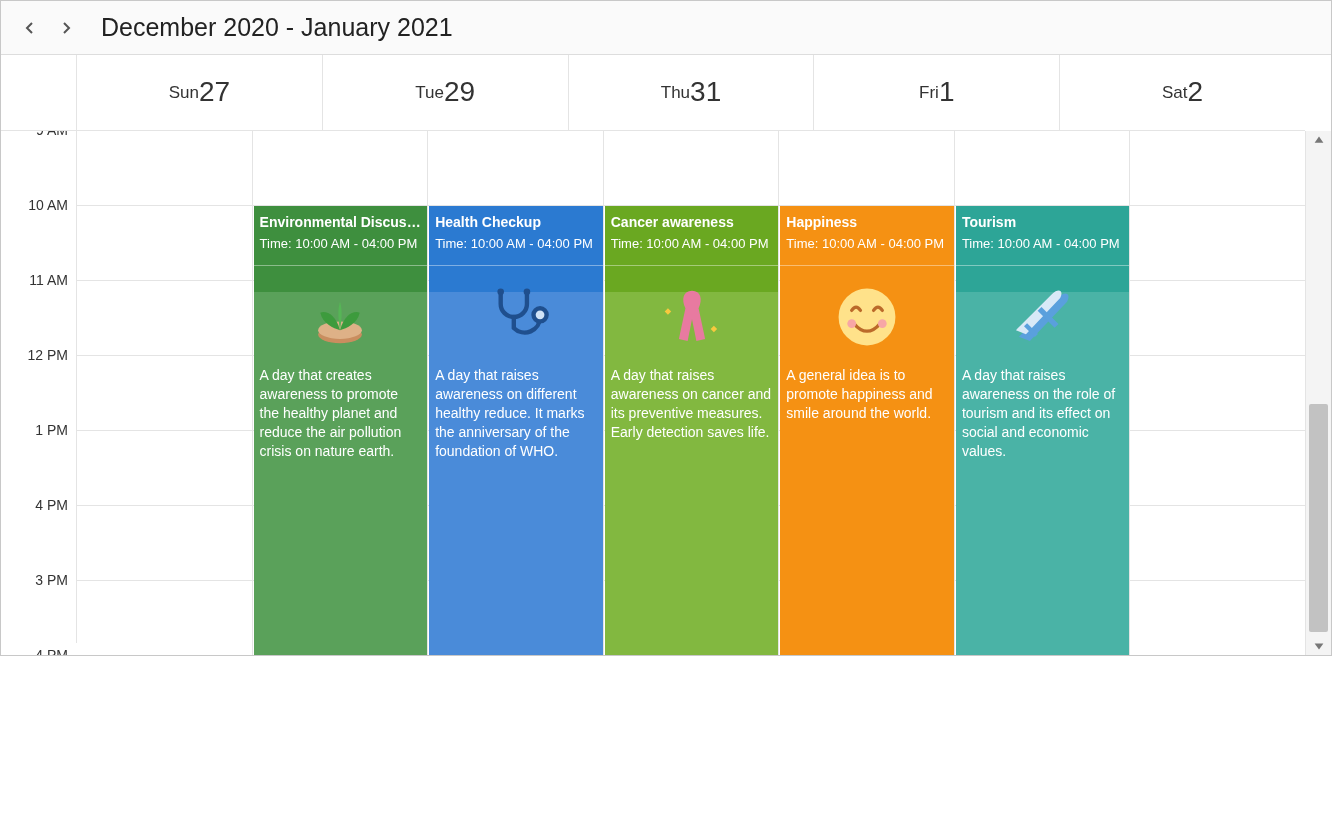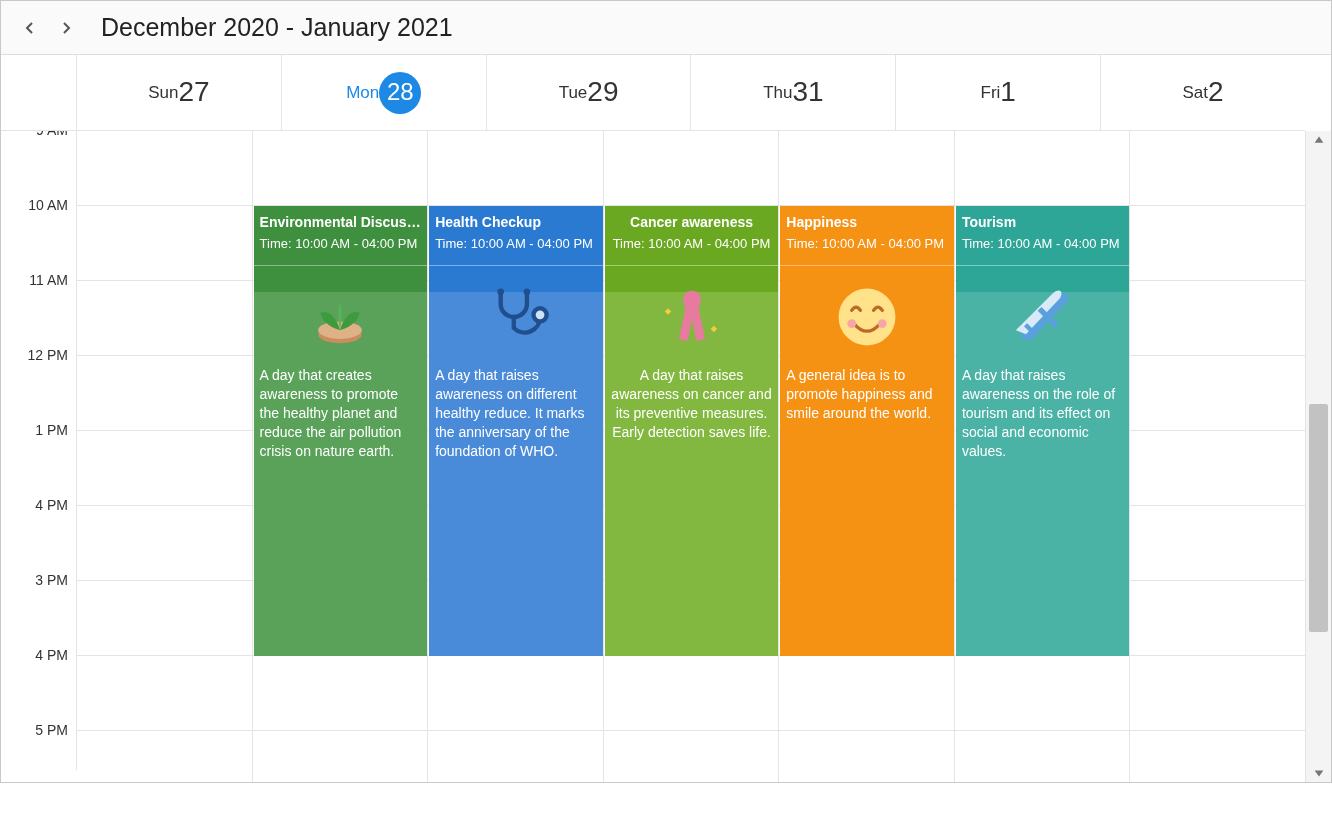--- a/index.html
+++ b/index.html
@@ -1,17 +1,17 @@
 <!DOCTYPE html>
 <html><head>
 <meta charset="utf-8">
 <style>
   *{box-sizing:border-box;margin:0;padding:0;}
   body{font-family:"Segoe UI",Arial,sans-serif;color:#333;background:#fff;overflow:hidden;}
-  .app{border:1px solid #c8c8c8;width:1332px;height:783px;position:relative;}
+  .app{border:1px solid #c8c8c8;width:1332px;height:656px;position:relative;}
   .toolbar{height:54px;border-bottom:1px solid #ddd;display:flex;align-items:center;padding:0 14px;background:#fafafa;}
   .nav-btn{width:30px;height:30px;display:flex;align-items:center;justify-content:center;cursor:pointer;color:#555;border-radius:3px;margin-right:6px;}
   .title{font-size:25px;color:#222;margin-left:14px;}
   .layout{position:absolute;top:54px;left:0;right:0;bottom:0;display:flex;}
   .main{flex:1;position:relative;overflow:hidden;}
   .day-headers{position:absolute;top:0;left:0;right:26px;height:76px;display:flex;border-bottom:1px solid #e4e4e4;}
   .gutter-head{width:76px;border-right:1px solid #e4e4e4;}
   .day-head{flex:1;border-right:1px solid #e4e4e4;display:flex;flex-direction:row;align-items:center;justify-content:center;cursor:pointer;color:#333;}
   .day-head:last-child{border-right:none;}
   .dow{font-size:17px;}
@@ -59,24 +59,20 @@
   <div class="layout">
     <div class="main">
 
       <div class="day-headers">
         <div class="gutter-head"></div>
 
       <div class="day-head">
             <div class="dow">Sun</div>
             <div class="date">27</div>
           </div>
-          <div class="day-head today">
-            <div class="dow">Mon</div>
-            <div class="date">28</div>
-          </div>
           <div class="day-head">
             <div class="dow">Tue</div>
             <div class="date">29</div>
           </div>
           <div class="day-head">
             <div class="dow">Thu</div>
             <div class="date">31</div>
           </div>
           <div class="day-head">
             <div class="dow">Fri</div>
@@ -141,21 +137,21 @@
                     <path d="M30 32 v10 a14 14 0 0 0 24 -10"></path>
                     <circle cx="54" cy="30" r="6" fill="#cfe2f7" stroke="#1f4f8e"></circle>
                     <circle cx="18" cy="9" r="3" fill="#1f4f8e" stroke="none"></circle>
                     <circle cx="42" cy="9" r="3" fill="#1f4f8e" stroke="none"></circle>
                   </svg>
                 </div>
                 <div class="ev-desc">A day that raises awareness on different healthy reduce. It marks the anniversary of the foundation of WHO.</div>
               </div>
             </div>
             <div class="col">
-              <div class="event" style="top: 75px; height: 450px; background: linear-gradient(rgb(106, 168, 33) 0px, rgb(106, 168, 33) 86px, rgb(130, 184, 64) 86px, rgb(130, 184, 64) 100%); text-align: center;">
+              <div class="event" style="top: 75px; height: 450px; background: linear-gradient(rgb(106, 168, 33) 0px, rgb(106, 168, 33) 86px, rgb(130, 184, 64) 86px, rgb(130, 184, 64) 100%);">
                 <div class="ev-title">Cancer awareness</div>
                 <div class="ev-time">Time: 10:00 AM - 04:00 PM</div>
                 <div class="ev-hr"></div>
                 <div class="ev-icon">
                   <svg width="70" height="70" viewBox="0 0 64 64">
                     <path d="M32 8 C24 8 22 16 26 24 L20 52 L28 54 L32 34 L36 54 L44 52 L38 24 C42 16 40 8 32 8 Z" fill="#e87aa0"></path>
                     <polygon points="10,24 13,27 10,30 7,27" fill="#f8c93e"></polygon>
                     <polygon points="52,40 55,43 52,46 49,43" fill="#f8c93e"></polygon>
                   </svg>
                 </div>

